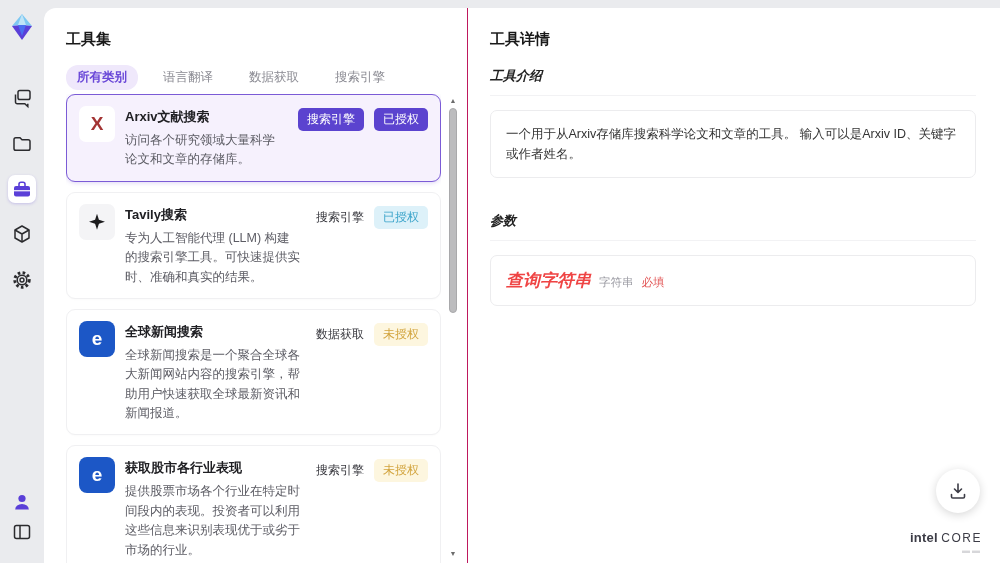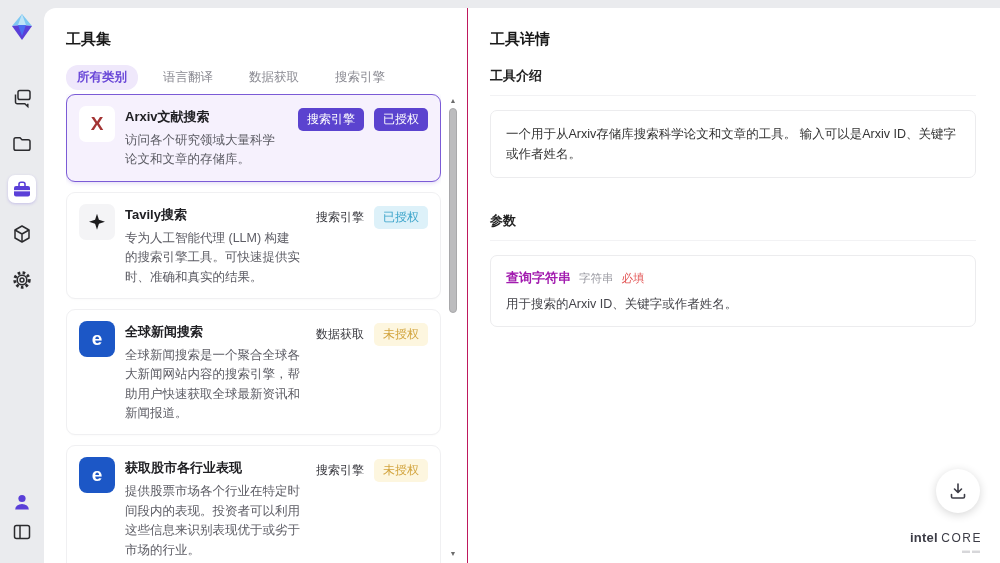--- a/index.html
+++ b/index.html
@@ -44,25 +44,25 @@
 
   
   .scrollbar { position:absolute; right:8px; top:88px; bottom:4px; width:12px; }
   .scroll-arrow { position:absolute; left:0; width:12px; height:10px; font-size:7px; color:#6c6c6c; text-align:center; line-height:10px; }
   .arrow-up { top:0; } .arrow-down { bottom:0; }
   .scroll-thumb { position:absolute; left:2px; top:12px; width:8px; height:205px; background:#bcbcbe; border-radius:4px; border:1px solid #a9a9ab; }
 
   
   .right-col { flex:1; padding:18px 24px 0 22px; position:relative; }
   .detail-title { font-size:15px; font-weight:bold; color:#1a1a1a; margin:4px 0 18px; }
-  .section-head { font-size:13px; font-weight:bold; color:#222; padding-bottom:10px; border-bottom:1px solid #f2f2f4; }
+  .section-head { font-size:13px; font-weight:bold; color:#222; padding-bottom:10px; border-bottom:1px solid #f2f2f4;font-style:italic; }
   .intro-box { margin:14px 0 34px; border:1px solid #ececee; border-radius:7px; padding:13px 15px; font-size:12.5px; color:#333; line-height:1.6; }
   .param-box { margin-top:14px; border:1px solid #ececee; border-radius:7px; padding:13px 15px; }
   .param-head { display:flex; gap:8px; align-items:baseline; }
-  .param-name { font-size:13px; font-weight:bold; color:#a21caf; }
+  .param-name { font-size:17px; font-weight:bold; color:#ef4444;font-style:italic; }
   .param-type { font-size:11.5px; color:#9a9aa2; }
   .param-required { font-size:11.5px; color:#e25555; }
   .param-desc { margin-top:9px; font-size:12.5px; color:#44444a; }
 
   
   .fab { position:absolute; right:20px; bottom:50px; width:44px; height:44px; border-radius:50%; background:#fff; box-shadow:0 2px 10px rgba(0,0,0,.16); display:flex; align-items:center; justify-content:center; cursor:pointer; z-index:9; }
   .intel-logo { position:absolute; right:18px; bottom:8px; text-align:right; z-index:9; color:#3c3c46; }
   .intel-line1 { font-size:13px; }
   .intel-line1 b { font-weight:bold; letter-spacing:.2px; }
   .intel-line1 span.core { font-size:12px; letter-spacing:1.5px; font-weight:normal; }
@@ -220,21 +220,20 @@
     <div class="section-head">工具介绍</div>
     <div class="intro-box">一个用于从Arxiv存储库搜索科学论文和文章的工具。 输入可以是Arxiv ID、关键字或作者姓名。</div>
 
     <div class="section-head">参数</div>
     <div class="param-box">
       <div class="param-head">
         <span class="param-name">查询字符串</span>
         <span class="param-type">字符串</span>
         <span class="param-required">必填</span>
       </div>
-      <div class="param-desc">用于搜索的Arxiv ID、关键字或作者姓名。</div>
     </div>
   </div>
 </div>
 
 <div class="fab">
   <svg width="22" height="22" viewBox="0 0 22 22" fill="none" stroke="#3c3c46" stroke-width="1.6" stroke-linecap="round" stroke-linejoin="round">
     <path d="M11 4 v8 M7.5 9 L11 12.5 L14.5 9"></path>
     <path d="M4.5 14.5 v2.2 a1.3 1.3 0 0 0 1.3 1.3 h10.4 a1.3 1.3 0 0 0 1.3-1.3 v-2.2"></path>
   </svg>
 </div>

